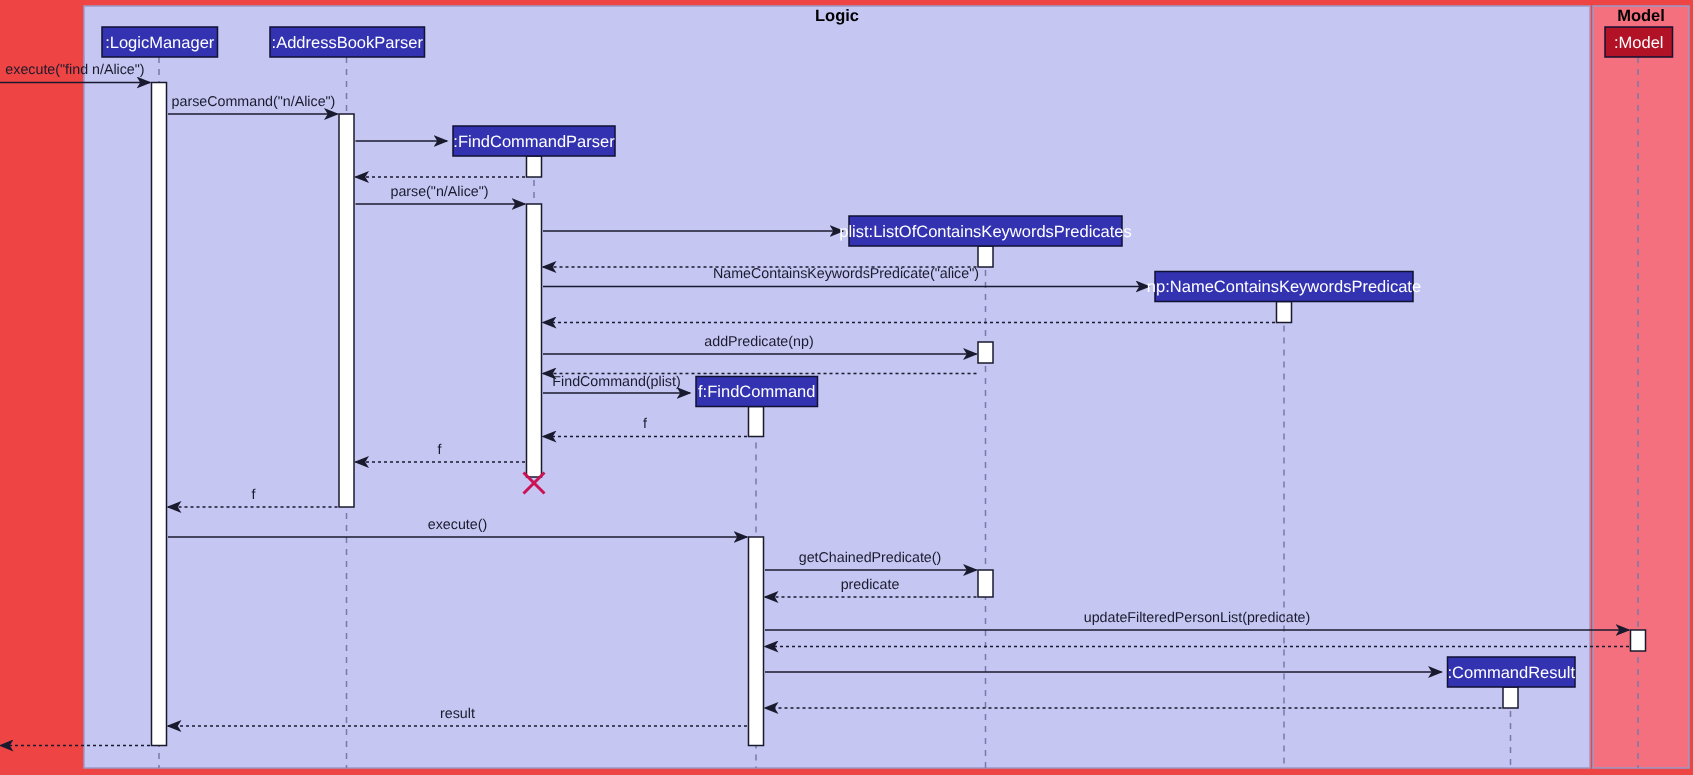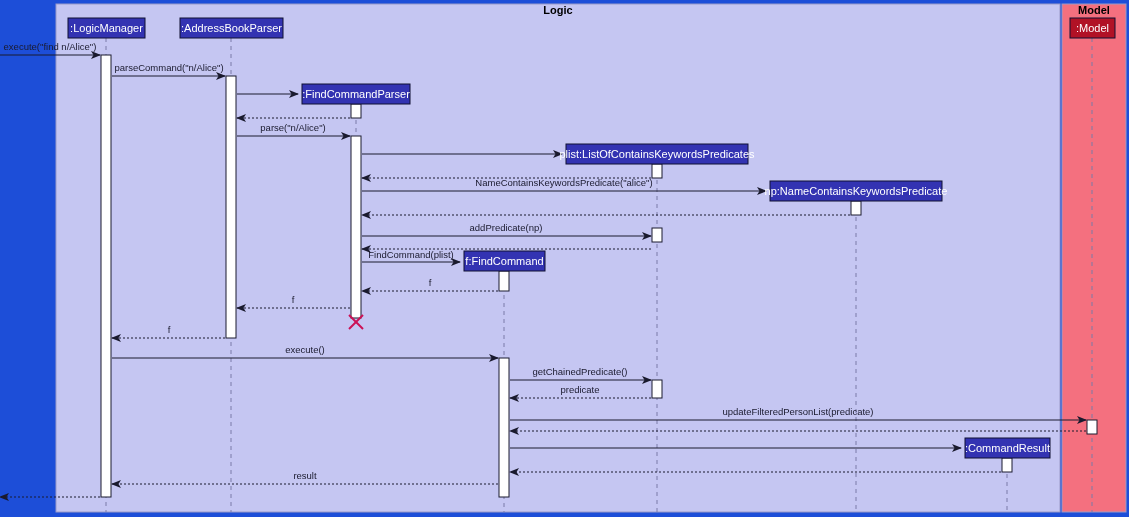--- a/index.html
+++ b/index.html
@@ -1,17 +1,17 @@
 <!DOCTYPE html>
 <html><head>
 <meta charset="utf-8">
 <style>
   html,body{margin:0;padding:0;background:#ffffff;}
   body{font-family:"Liberation Sans",sans-serif;}
-  #stage{position:relative;width:1129px;height:517px;overflow:hidden;background:#1d4ed8;}
+  #stage{position:relative;width:1129px;height:517px;overflow:hidden;background:#ef4444;}
   svg.layer{position:absolute;left:0;top:0;width:1129px;height:517px;}
 
   .frame-title{
     font-size:11px;font-weight:bold;color:#000000;
     text-anchor:middle;dominant-baseline:middle;
     font-family:"Liberation Sans",sans-serif;
   }
   .part-label{
     font-size:11px;fill:#ffffff;text-anchor:middle;dominant-baseline:middle;
     font-family:"Liberation Sans",sans-serif;

